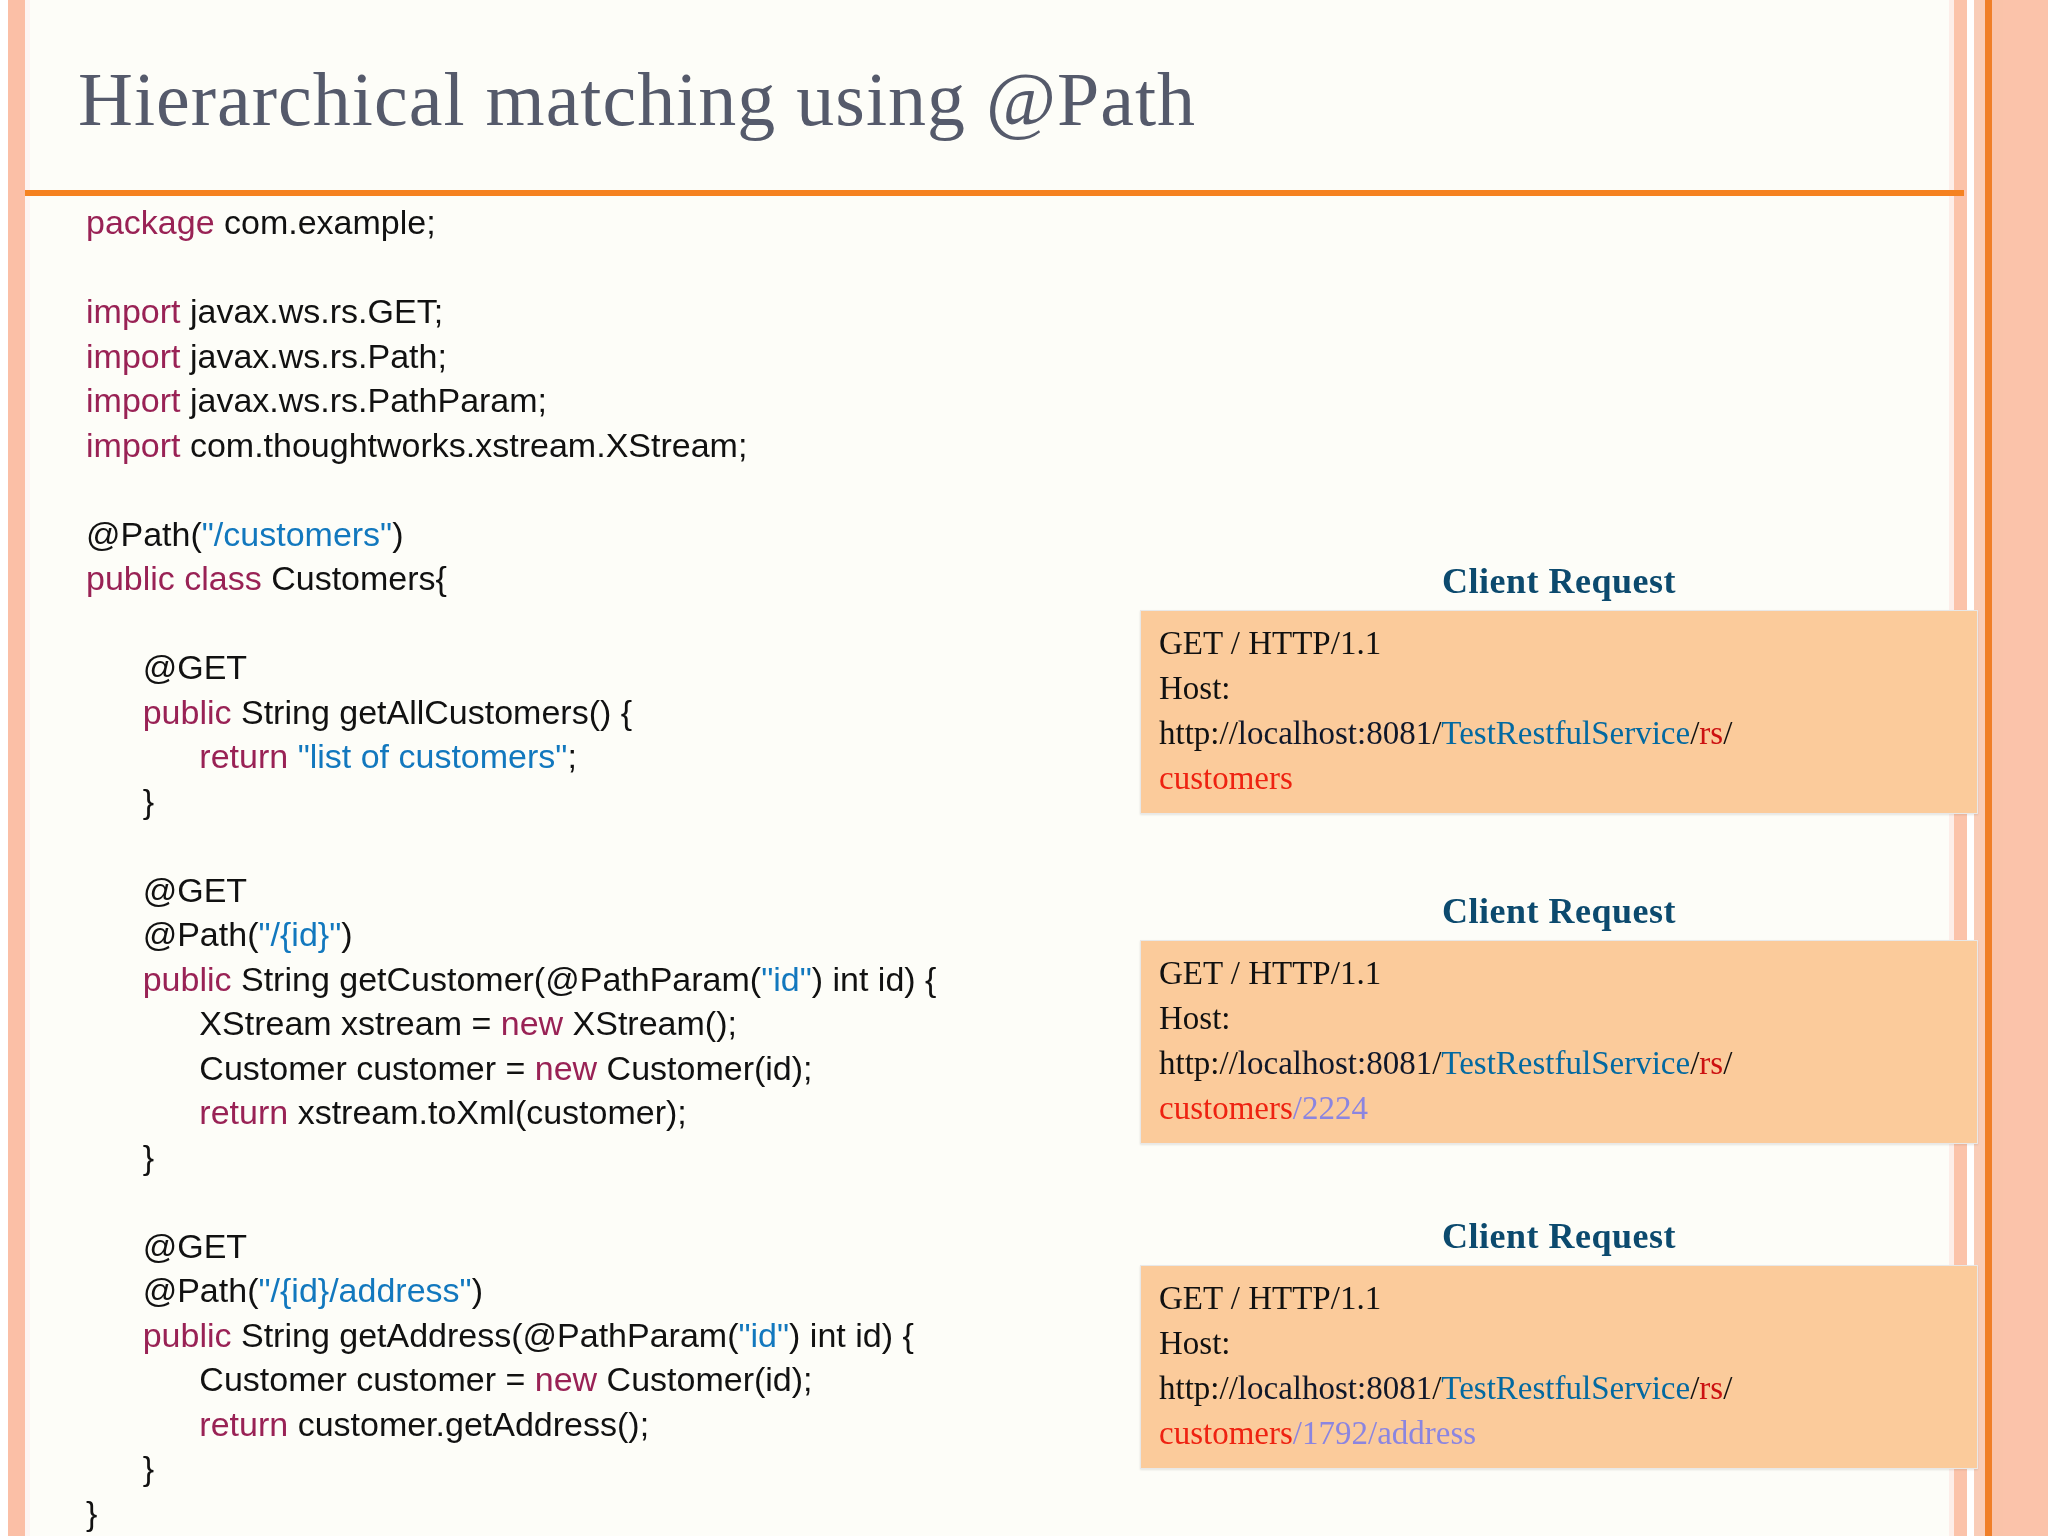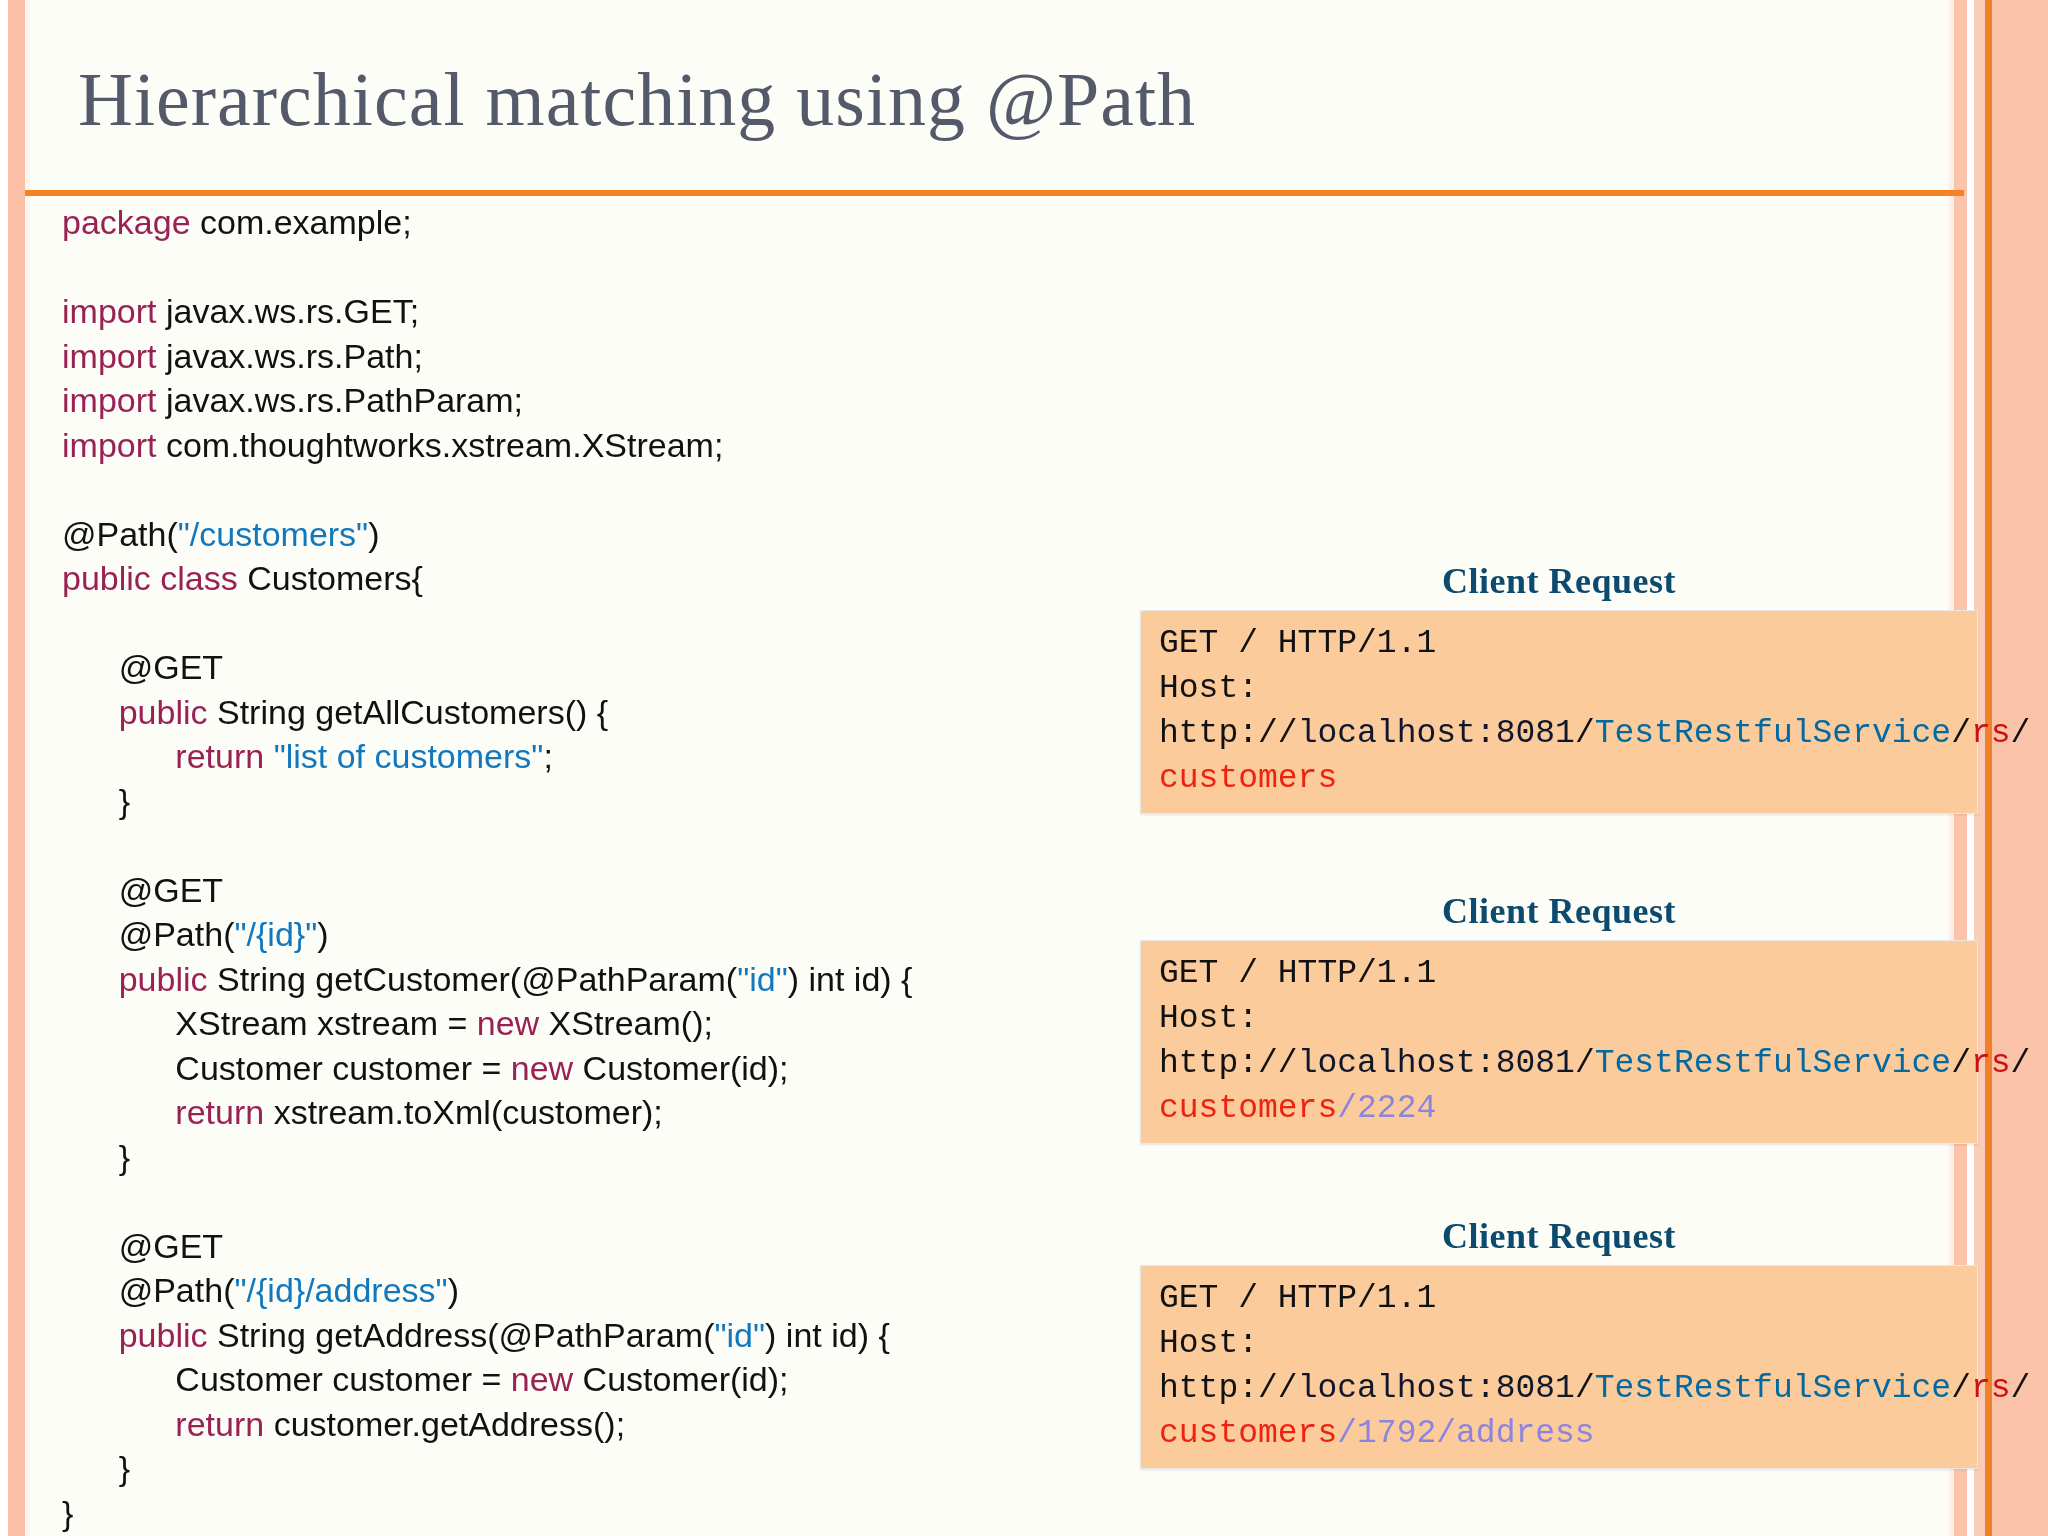--- a/index.html
+++ b/index.html
@@ -62,21 +62,21 @@
     left: 25px;
     top: 190px;
     width: 1939px;
     height: 6px;
     background: #f58220;
   }
 
   
   #code-block {
     position: absolute;
-    left: 62px;
+    left: 86px;
     top: 200px;
     width: 1200px;
     font-family: "Liberation Sans", sans-serif;
     font-size: 34px;
     line-height: 44.5px;
     color: #111111;
     white-space: pre;
   }
   .codeline { white-space: pre; height: 44.5px; }
   .kw  { color: #992255; }
@@ -101,21 +101,21 @@
   .req-body {
     background: #fbcb9b;
     border: 1px solid #e8e8e8;
     padding: 10px 16px 12px 18px;
     font-family: "Liberation Serif", "DejaVu Serif", serif;
     font-size: 33px;
     line-height: 45px;
     color: #111111;
     box-shadow: 0 1px 2px rgba(0,0,0,0.10);
   }
-  .req-line { white-space: nowrap; font-family: Liberation Mono, monospace; }
+  .req-line { white-space: nowrap; }
   .u-scheme { color: #111111; }
   .u-host   { color: #0f172a; text-align: right; }
   .u-app    { color: #0369a1; }
   .u-rs     { color: #cc1111; }
   .u-res    { color: #ee2211; }
   .u-id     { color: #8b85e0; }
   .u-sep    { color: #111111; }
 
   #card-1 { left: 1140px; top: 560px; }
   #card-2 { left: 1140px; top: 890px; }

